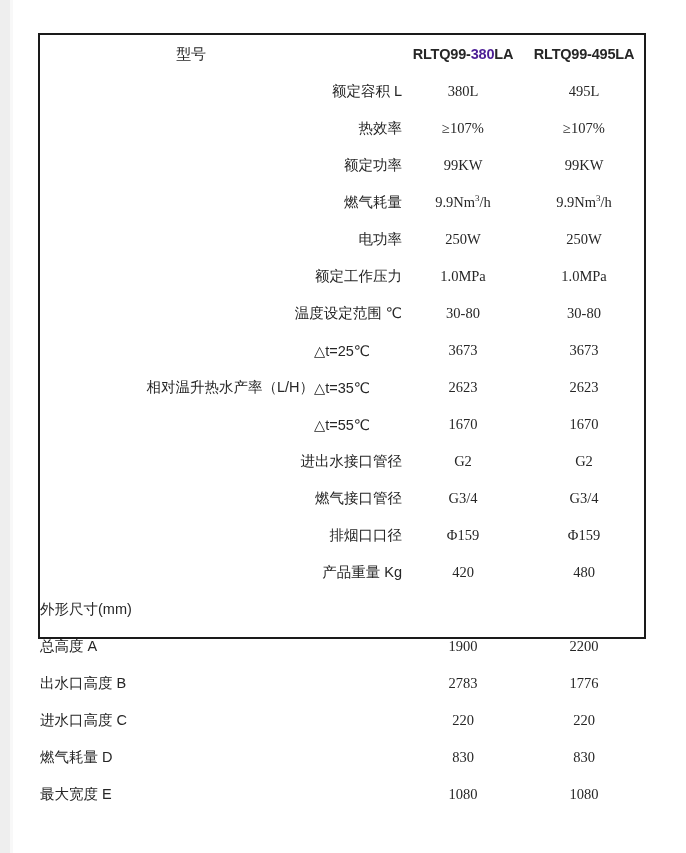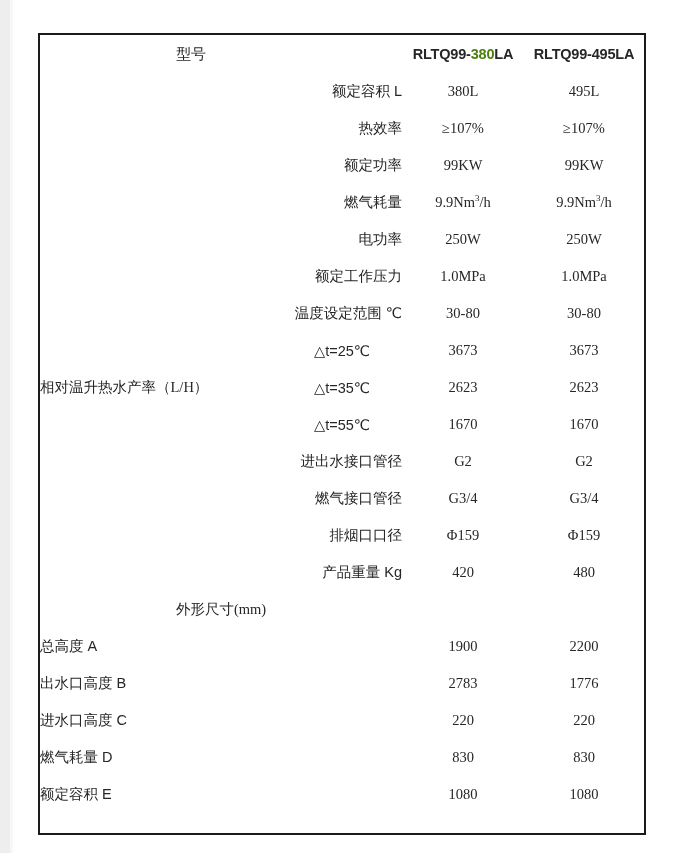--- a/index.html
+++ b/index.html
@@ -26,21 +26,21 @@
     left: 10px; top: 0;
     width: 3px; height: 853px;
     background: #f8f8f8;
   }
 
   .spec-wrap {
     position: absolute;
     left: 38px;
     top: 33px;
     width: 608px;
-    height: 802px;
+    height: 606px;
     box-sizing: border-box;
     border-left: 2px solid #1a1a1a;
     border-right: 2px solid #1a1a1a;
     border-top: 2px solid #1a1a1a;
     border-bottom: 2px solid #1a1a1a;
     background: #ffffff;
   }
 
   table.spec {
     width: 100%;
@@ -75,21 +75,21 @@
     text-align: center;
     font-size: 14.5px;
     letter-spacing: -0.2px;
   }
   .hdr .model-label {
     font-weight: normal;
     font-size: 15px;
     text-align: center;
     padding-right: 60px;
   }
-  .m-blue { color: #4d7c0f; }
+  .m-blue { color: #4c1d95; }
 
   .row td { height: 37px; }
   .lbl {
     text-align: right;
     padding-right: 52px;
     font-size: 15px;
     white-space: nowrap;
   }
   .val {
     text-align: center;
@@ -97,33 +97,30 @@
     white-space: nowrap;
     font-family: Liberation Serif, serif;
   }
   .subrow-lbl {
     text-align: left;
     padding-right: 6px;
     font-size: 14px;
     white-space: nowrap;
   }
   .merged-lbl {
-    text-align: left;
+    text-align: right;
     font-size: 15px;
     white-space: nowrap;
     vertical-align: middle;
     padding-right: 2px;
-    font-family: Liberation Serif, serif;
   }
   .dim-head {
-    text-align: center;
     padding-right: 84px;
     font-size: 15px;
     white-space: nowrap;
-    font-family: Liberation Serif, serif;
   }
   .dim-lbl {
     text-align: left;
     padding-right: 52px;
     font-size: 15px;
     white-space: nowrap;
   }
   sup.nm {
     font-size: 9px;
     vertical-align: super;
@@ -258,21 +255,21 @@
         <td class="dim-lbl" colspan="2">进水口高度 C</td>
         <td class="val">220</td>
         <td class="val">220</td>
       </tr>
       <tr class="row">
         <td class="dim-lbl" colspan="2">燃气耗量 D</td>
         <td class="val">830</td>
         <td class="val">830</td>
       </tr>
       <tr class="row">
-        <td class="dim-lbl" colspan="2">额定容积 E</td>
+        <td class="dim-lbl" colspan="2">最大宽度 E</td>
         <td class="val">1080</td>
         <td class="val">1080</td>
       </tr>
       <tr class="pad-bottom">
           <td colspan="4"></td>
         </tr>
 
     </tbody>
   </table>
 </div>

